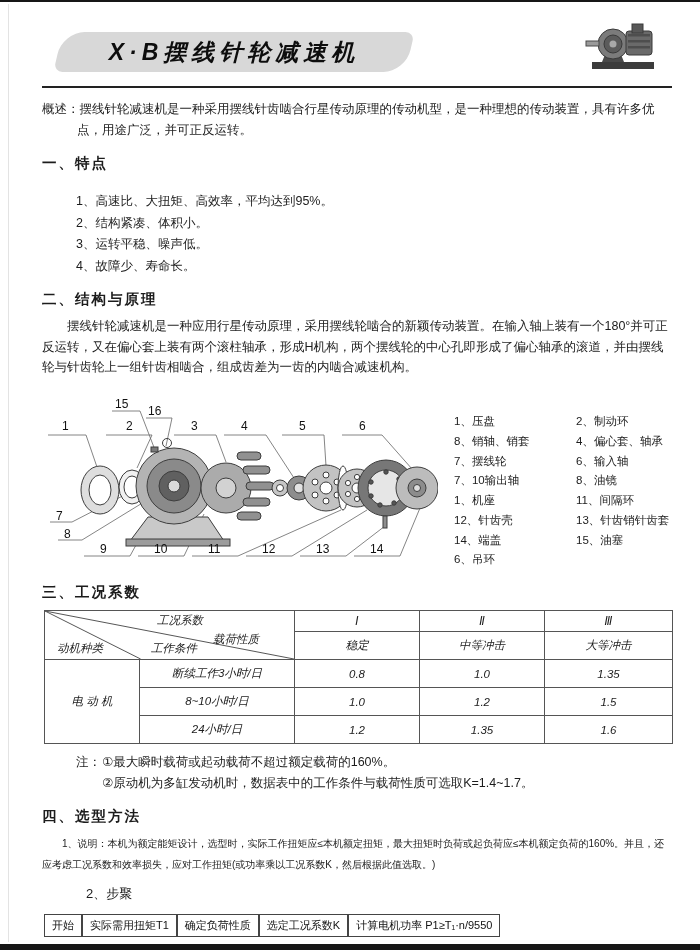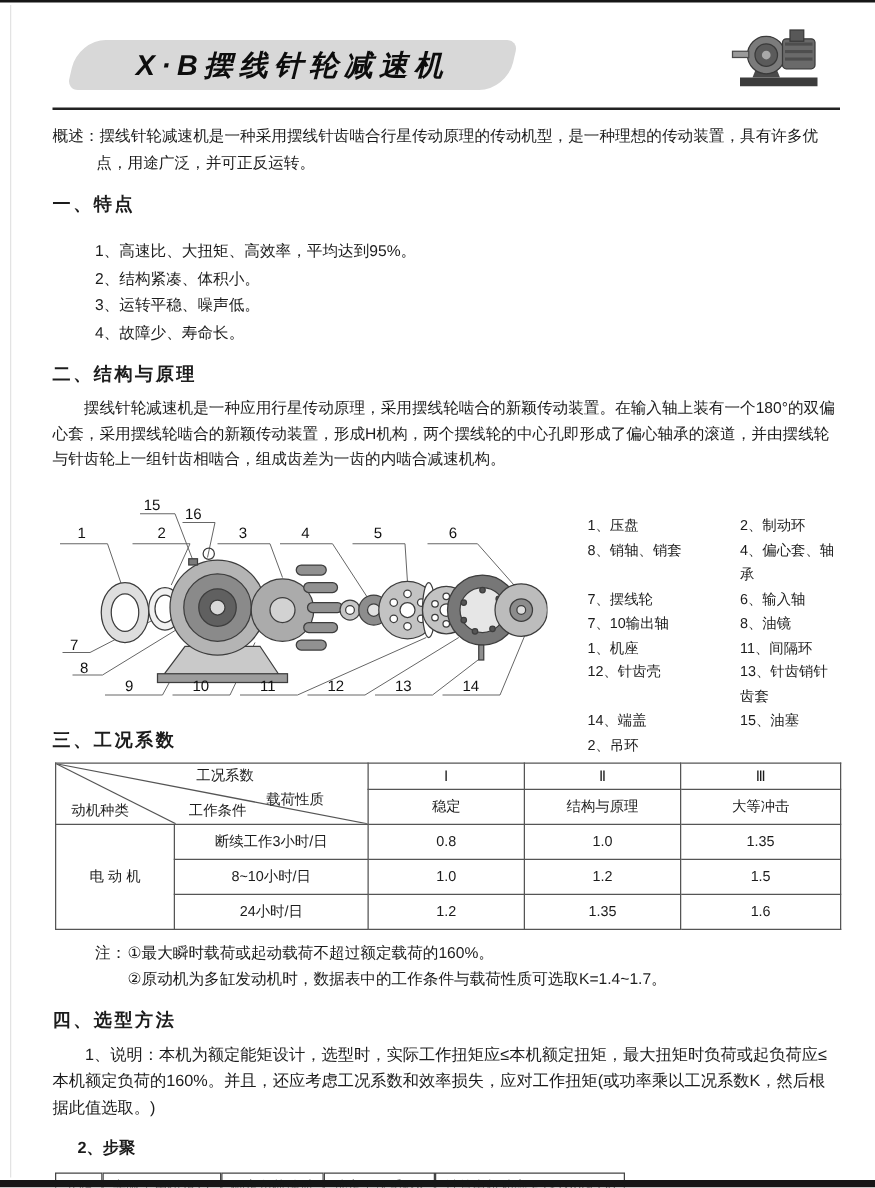--- a/index.html
+++ b/index.html
@@ -22,41 +22,41 @@
 
   
   .overview{margin-top:11px;font-size:12.5px;line-height:21px;padding-left:35px;text-indent:-35px;font-family:Liberation Serif, serif;}
   .sec-title{margin-top:13px;font-size:14.5px;font-weight:bold;letter-spacing:2px;}
   .feature-list{margin-top:18px;margin-left:34px;font-size:12.5px;line-height:21.5px;}
   .sec2-para{margin-top:7px;font-size:12.5px;line-height:20.5px;text-indent:2em;}
 
   
   .diagram-row{display:flex;margin-top:6px;height:180px;}
   .diagram-svg{width:396px;height:178px;flex:none;}
-  .parts-list{flex:1;margin-left:32px;margin-top:22px;font-size:11.5px;line-height:19.5px;
+  .parts-list{flex:1;margin-left:16px;margin-top:22px;font-size:11.5px;line-height:19.5px;
               display:grid;grid-template-columns:116px 1fr;column-gap:6px;}
 
   
   .cond-table{border-collapse:collapse;margin-top:8px;margin-left:2px;width:628px;
-              font-size:11.5px;text-align:center;table-layout:fixed;}
+              font-size:11.5px;text-align:center;table-layout:fixed;font-style:italic;}
   .cond-table td{border:1px solid #555;padding:0;height:27px;}
   .cond-table tr.hdr1 td{height:20px;}
   td.corner{position:relative;padding:0;}
   .corner svg{position:absolute;left:0;top:0;width:100%;height:100%;}
   .corner .lb{position:absolute;font-size:11.5px;white-space:nowrap;}
   .lb-a{top:2px;left:112px;}
   .lb-b{top:21px;left:168px;}
   .lb-c{bottom:3px;left:12px;}
   .lb-d{bottom:3px;left:106px;}
 
   .notes{margin-top:8px;margin-left:34px;font-size:12.5px;line-height:21px;position:relative;padding-left:26px;}
   .notes-label{position:absolute;left:0;top:0;}
 
-  .sec4-para{margin-top:7px;font-size:13px;line-height:21px;text-indent:2em;}
-  .steps-label{margin-top:10px;margin-left:20px;font-size:13px;font-weight:bold;}
+  .sec4-para{margin-top:7px;font-size:10px;line-height:21px;text-indent:2em;}
+  .steps-label{margin-top:10px;margin-left:44px;font-size:13px;font-weight:normal;}
 
   
   .flow-row{display:flex;align-items:center;margin-top:11px;margin-left:2px;font-size:11px;}
   .fbox{border:1px solid #444;padding:3px 7px;white-space:nowrap;color:#111;background:#fff;}
   text{font-family:"Liberation Sans","DejaVu Sans",sans-serif;}
 </style>
 </head>
 <body>
 
 <div class="edge-top"></div>
@@ -88,21 +88,21 @@
 
   <div class="sec-title">一、特点</div>
   <div class="feature-list">
     <div>1、高速比、大扭矩、高效率，平均达到95%。</div>
     <div>2、结构紧凑、体积小。</div>
     <div>3、运转平稳、噪声低。</div>
     <div>4、故障少、寿命长。</div>
   </div>
 
   <div class="sec-title">二、结构与原理</div>
-  <p class="sec2-para">摆线针轮减速机是一种应用行星传动原理，采用摆线轮啮合的新颖传动装置。在输入轴上装有一个180°的双偏心套，采用摆线轮啮合的新颖传动装置，形成H机构，两个摆线轮的中心孔即形成了偏心轴承的滚道，并由摆线轮与针齿轮上一组针齿相啮合，组成齿差为一齿的内啮合减速机构。</p>
+  <p class="sec2-para">摆线针轮减速机是一种应用行星传动原理，采用摆线轮啮合的新颖传动装置。在输入轴上装有一个180°并可正反运转，又在偏心套上装有两个滚柱轴承，形成H机构，两个摆线轮的中心孔即形成了偏心轴承的滚道，并由摆线轮与针齿轮上一组针齿相啮合，组成齿差为一齿的内啮合减速机构。</p>
 
   <div class="diagram-row">
     <svg class="diagram-svg" viewBox="0 0 396 178">
 
       <g stroke="#666" stroke-width="0.8" fill="none">
         <polyline points="6,45 44,45 56,80"></polyline>
         <polyline points="70,21 98,21 113,60"></polyline>
         <polyline points="64,45 110,45 95,78"></polyline>
         <polyline points="104,28 130,28 124,56"></polyline>
         <polyline points="132,45 174,45 184,72"></polyline>
@@ -218,21 +218,21 @@
       <span>7、摆线轮</span>
         <span>6、输入轴</span>
       <span>7、10输出轴</span>
         <span>8、油镜</span>
       <span>1、机座</span>
         <span>11、间隔环</span>
       <span>12、针齿壳</span>
         <span>13、针齿销针齿套</span>
       <span>14、端盖</span>
         <span>15、油塞</span>
-      <span>2、吊环</span>
+      <span>6、吊环</span>
         <span></span>
     </div>
   </div>
 
   <div class="sec-title">三、工况系数</div>
 
   <table class="cond-table">
     <colgroup>
         <col style="width:95px">
         <col style="width:155px">
@@ -251,21 +251,21 @@
         <span class="lb lb-b">载荷性质</span>
         <span class="lb lb-c">动机种类</span>
         <span class="lb lb-d">工作条件</span>
       </td>
       <td>Ⅰ</td>
       <td>Ⅱ</td>
       <td>Ⅲ</td>
     </tr>
     <tr>
       <td>稳定</td>
-      <td>结构与原理</td>
+      <td>中等冲击</td>
       <td>大等冲击</td>
     </tr>
     <tr>
       <td rowspan="3">电 动 机</td>
       <td>断续工作3小时/日</td>
       <td>0.8</td>
       <td>1.0</td>
       <td>1.35</td>
     </tr>
     <tr>

